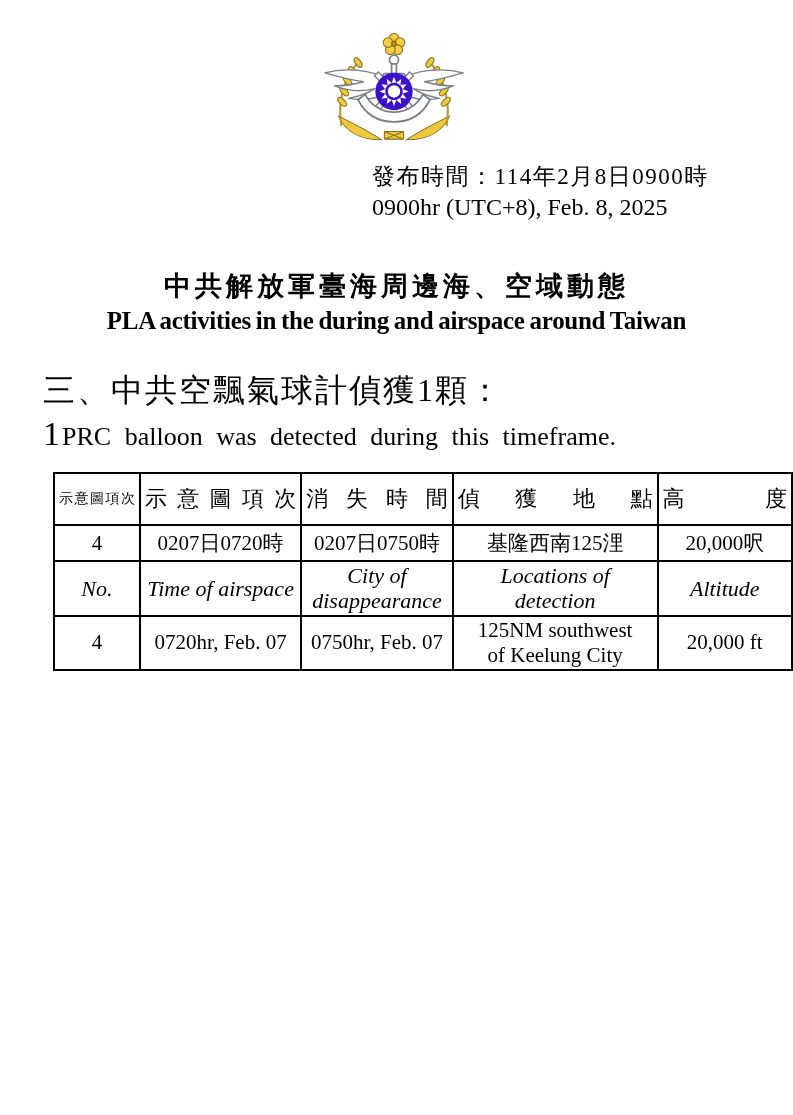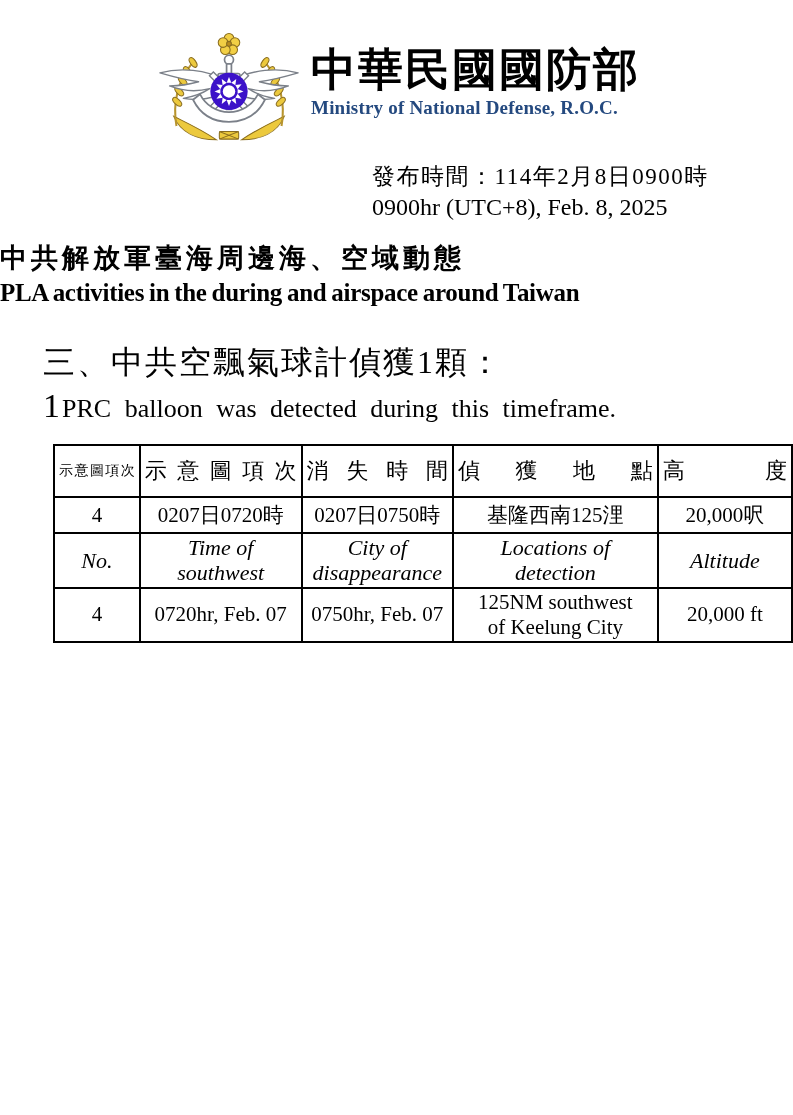--- a/index.html
+++ b/index.html
@@ -13,21 +13,21 @@
   .emblem-box{width:152px;height:120px;flex:none;margin-right:6px;}
   .emblem-box svg{width:100%;height:100%;}
   .org-block{padding-top:18px;}
   .org-zh{font-size:45px;font-weight:700;letter-spacing:2px;line-height:1.1;white-space:nowrap;}
   .org-en{font-size:19px;font-weight:700;color:#24497f;letter-spacing:.2px;margin-top:1px;white-space:nowrap;}
   
   .release{margin:14px 0 0 372px;line-height:1.32;}
   .release-zh{font-size:23px;letter-spacing:1.5px;white-space:nowrap;}
   .release-en{font-size:24px;white-space:nowrap;}
   
-  .titles{margin-top:16px;}
+  .titles{text-align:center;margin-top:44px;}
   .title-zh{font-size:27px;font-weight:700;letter-spacing:4px;}
   .title-en{font-size:25px;font-weight:700;word-spacing:-1px;margin-top:3px;letter-spacing:-0.3px;}
   
   .section{margin:34px 0 0 43px;}
   .section-zh{font-size:32px;letter-spacing:2px;}
   .section-en{font-size:26px;word-spacing:7px;margin-top:4px;}
   .balloon-count{font-size:34px;line-height:1;word-spacing:0;margin-right:2px;}
   
   table.balloon{border-collapse:collapse;margin:20px 0 0 53px;table-layout:fixed;}
   table.balloon td,table.balloon th{
@@ -113,24 +113,20 @@
           <circle cx="101.4" cy="11.2" r="7"></circle>
           <circle cx="110" cy="13" r="3.5" fill="#b98c1e"></circle>
         </g>
 
         <g fill="#ecc93d" stroke="#8a6d1f" stroke-width="1.5">
           <rect x="96" y="140" width="28" height="11" rx="2"></rect>
           <path d="M96,140 L124,151 M124,140 L96,151" fill="none"></path>
         </g>
       </svg>
     </div>
-    <div class="org-block">
-      <div class="org-zh">中華民國國防部</div>
-      <div class="org-en">Ministry of National Defense, R.O.C.</div>
-    </div>
   </div>
 
   <div class="release">
     <div class="release-zh">發布時間：114年2月8日0900時</div>
     <div class="release-en">0900hr (UTC+8), Feb. 8, 2025</div>
   </div>
 
   <div class="titles">
     <div class="title-zh">中共解放軍臺海周邊海、空域動態</div>
     <div class="title-en">PLA activities in the during and airspace around Taiwan</div>
@@ -152,21 +148,21 @@
     </tr>
     <tr class="r-zh">
       <td class="c0 zh-cell">4</td>
       <td class="c1 zh-cell">0207日0720時</td>
       <td class="c2 zh-cell">0207日0750時</td>
       <td class="c3 zh-cell">基隆西南125浬</td>
       <td class="c4 zh-cell">20,000呎</td>
     </tr>
     <tr class="r-en-head">
       <th class="c0 en-head">No.</th>
-      <th class="c1 en-head">Time of southwest</th>
+      <th class="c1 en-head">Time of airspace</th>
       <th class="c2 en-head">City of disappearance</th>
       <th class="c3 en-head">Locations of detection</th>
       <th class="c4 en-head">Altitude</th>
     </tr>
     <tr class="r-en">
       <td class="c0 en-cell">4</td>
       <td class="c1 en-cell">0720hr, Feb. 07</td>
       <td class="c2 en-cell">0750hr, Feb. 07</td>
       <td class="c3 en-cell"><span class="loc-wrap">125NM southwest of Keelung City</span></td>
       <td class="c4 en-cell">20,000 ft</td>

